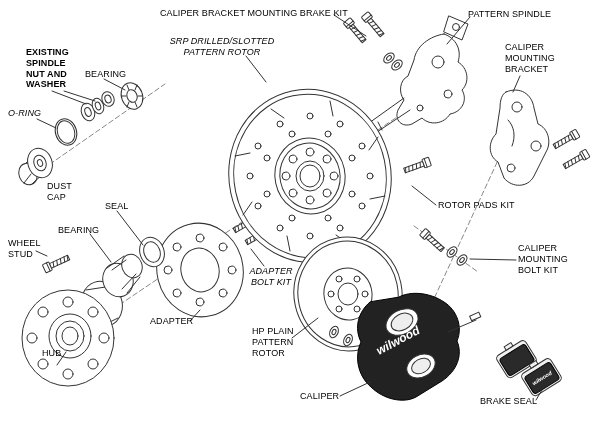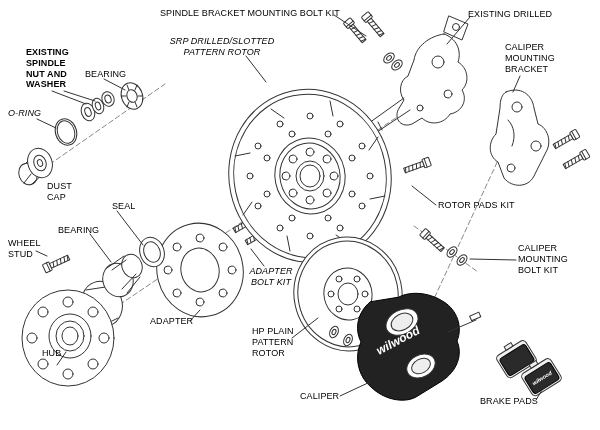--- a/index.html
+++ b/index.html
@@ -267,46 +267,46 @@
       <path d="M264,266 L251,249"></path>
       <path d="M436,205 L412,186"></path>
       <path d="M516,260 L470,259"></path>
       <path d="M292,338 L318,318"></path>
       <path d="M340,396 L370,382"></path>
       <path d="M536,400 L542,390"></path>
     </g>
   </g>
 </svg>
 
-<div class="lbl" style="left:160px;top:8px;">SPINDLE BRACKET MOUNTING BOLT KIT</div>
-<div class="lbl" style="left:468px;top:9px;">EXISTING DRILLED</div>
+<div class="lbl" style="left:160px;top:8px;">CALIPER BRACKET MOUNTING BRAKE KIT</div>
+<div class="lbl" style="left:468px;top:9px;">PATTERN SPINDLE</div>
 <div class="lbl center" style="left:168px;top:36px;width:108px;">SRP DRILLED/SLOTTED
 PATTERN ROTOR</div>
 <div class="lbl" style="left:505px;top:42px;">CALIPER
 MOUNTING
 BRACKET</div>
 <div class="lbl" style="left:26px;top:47px;font-weight:bold;">EXISTING
 SPINDLE
 NUT AND
 WASHER</div>
 <div class="lbl" style="left:85px;top:69px;">BEARING</div>
 <div class="lbl" style="left:8px;top:108px;font-style:italic;">O-RING</div>
 <div class="lbl" style="left:8px;top:181px;margin-left:39px;">DUST
 CAP</div>
-<div class="lbl" style="left:105px;top:201px;margin-left:7px;">SEAL</div>
+<div class="lbl" style="left:105px;top:201px;">SEAL</div>
 <div class="lbl" style="left:58px;top:225px;">BEARING</div>
 <div class="lbl" style="left:8px;top:238px;">WHEEL
 STUD</div>
 <div class="lbl" style="left:42px;top:348px;">HUB</div>
 <div class="lbl" style="left:150px;top:316px;">ADAPTER</div>
 <div class="lbl center" style="left:246px;top:266px;width:50px;">ADAPTER
 BOLT KIT</div>
 <div class="lbl" style="left:438px;top:200px;">ROTOR PADS KIT</div>
 <div class="lbl" style="left:518px;top:243px;">CALIPER
 MOUNTING
 BOLT KIT</div>
 <div class="lbl" style="left:252px;top:326px;">HP PLAIN
 PATTERN
 ROTOR</div>
 <div class="lbl" style="left:300px;top:391px;">CALIPER</div>
-<div class="lbl" style="left:480px;top:396px;">BRAKE PADS</div>
+<div class="lbl" style="left:480px;top:396px;">BRAKE SEAL</div>
 
 </div>
 
 </body></html>

